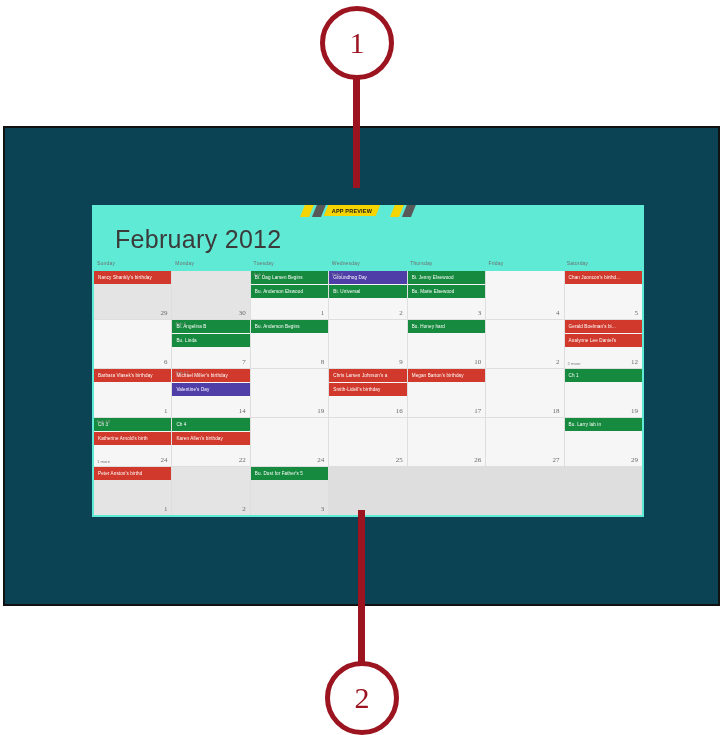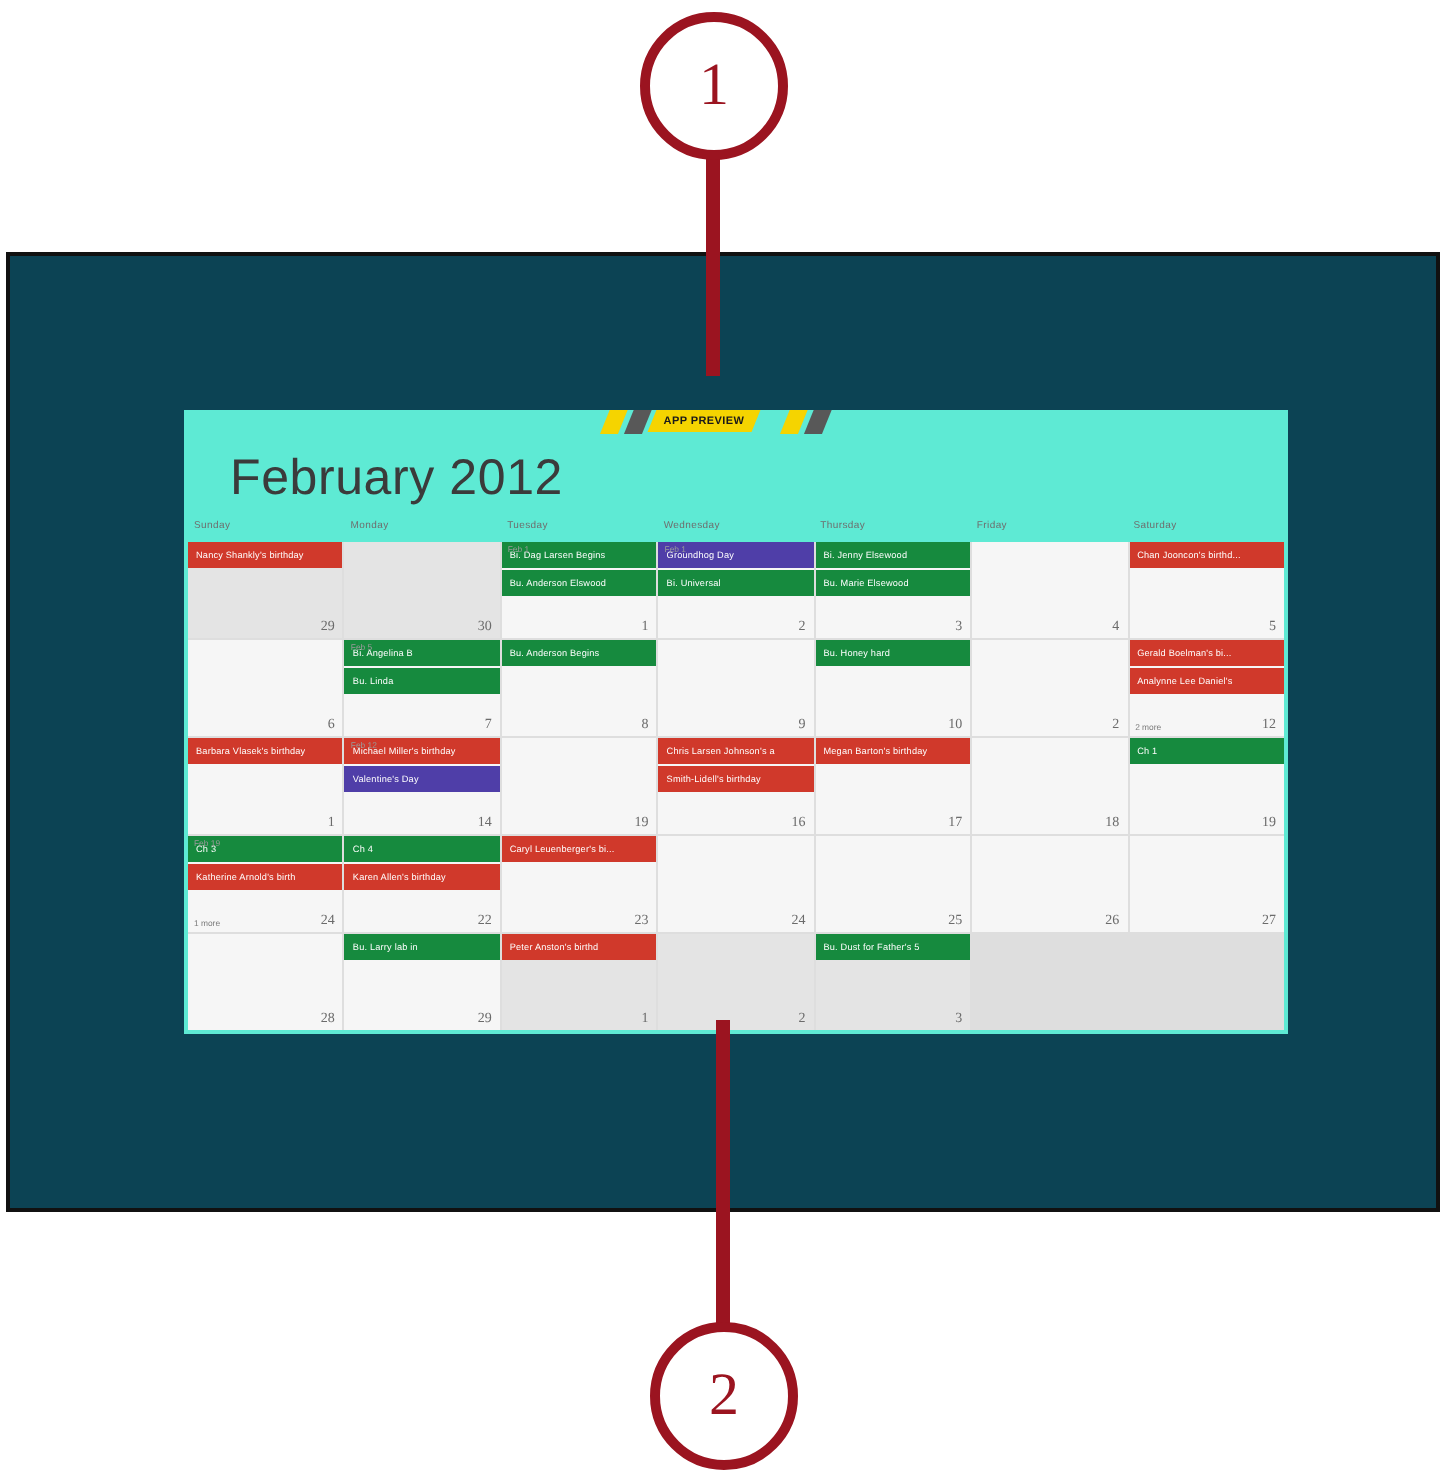--- a/index.html
+++ b/index.html
@@ -374,39 +374,30 @@
           <div class="daynum">24</div>
         </div>
         <div class="cell">
           <div class="events">
             <div class="ev green">Ch 4</div>
             <div class="ev red">Karen Allen's birthday</div>
           </div>
           <div class="daynum">22</div>
         </div>
         <div class="cell">
-          <div class="events">
-            <div class="ev red">Caryl Leuenberger's bi...</div>
-          </div>
-          <div class="daynum">23</div>
-        </div>
-        <div class="cell">
           <div class="daynum">24</div>
         </div>
         <div class="cell">
           <div class="daynum">25</div>
         </div>
         <div class="cell">
           <div class="daynum">26</div>
         </div>
         <div class="cell">
           <div class="daynum">27</div>
-        </div>
-        <div class="cell">
-          <div class="daynum">28</div>
         </div>
         <div class="cell">
           <div class="events">
             <div class="ev green">Bu. Larry lab in</div>
           </div>
           <div class="daynum">29</div>
         </div>
         <div class="cell other">
           <div class="events">
             <div class="ev red">Peter Anston's birthd</div>

